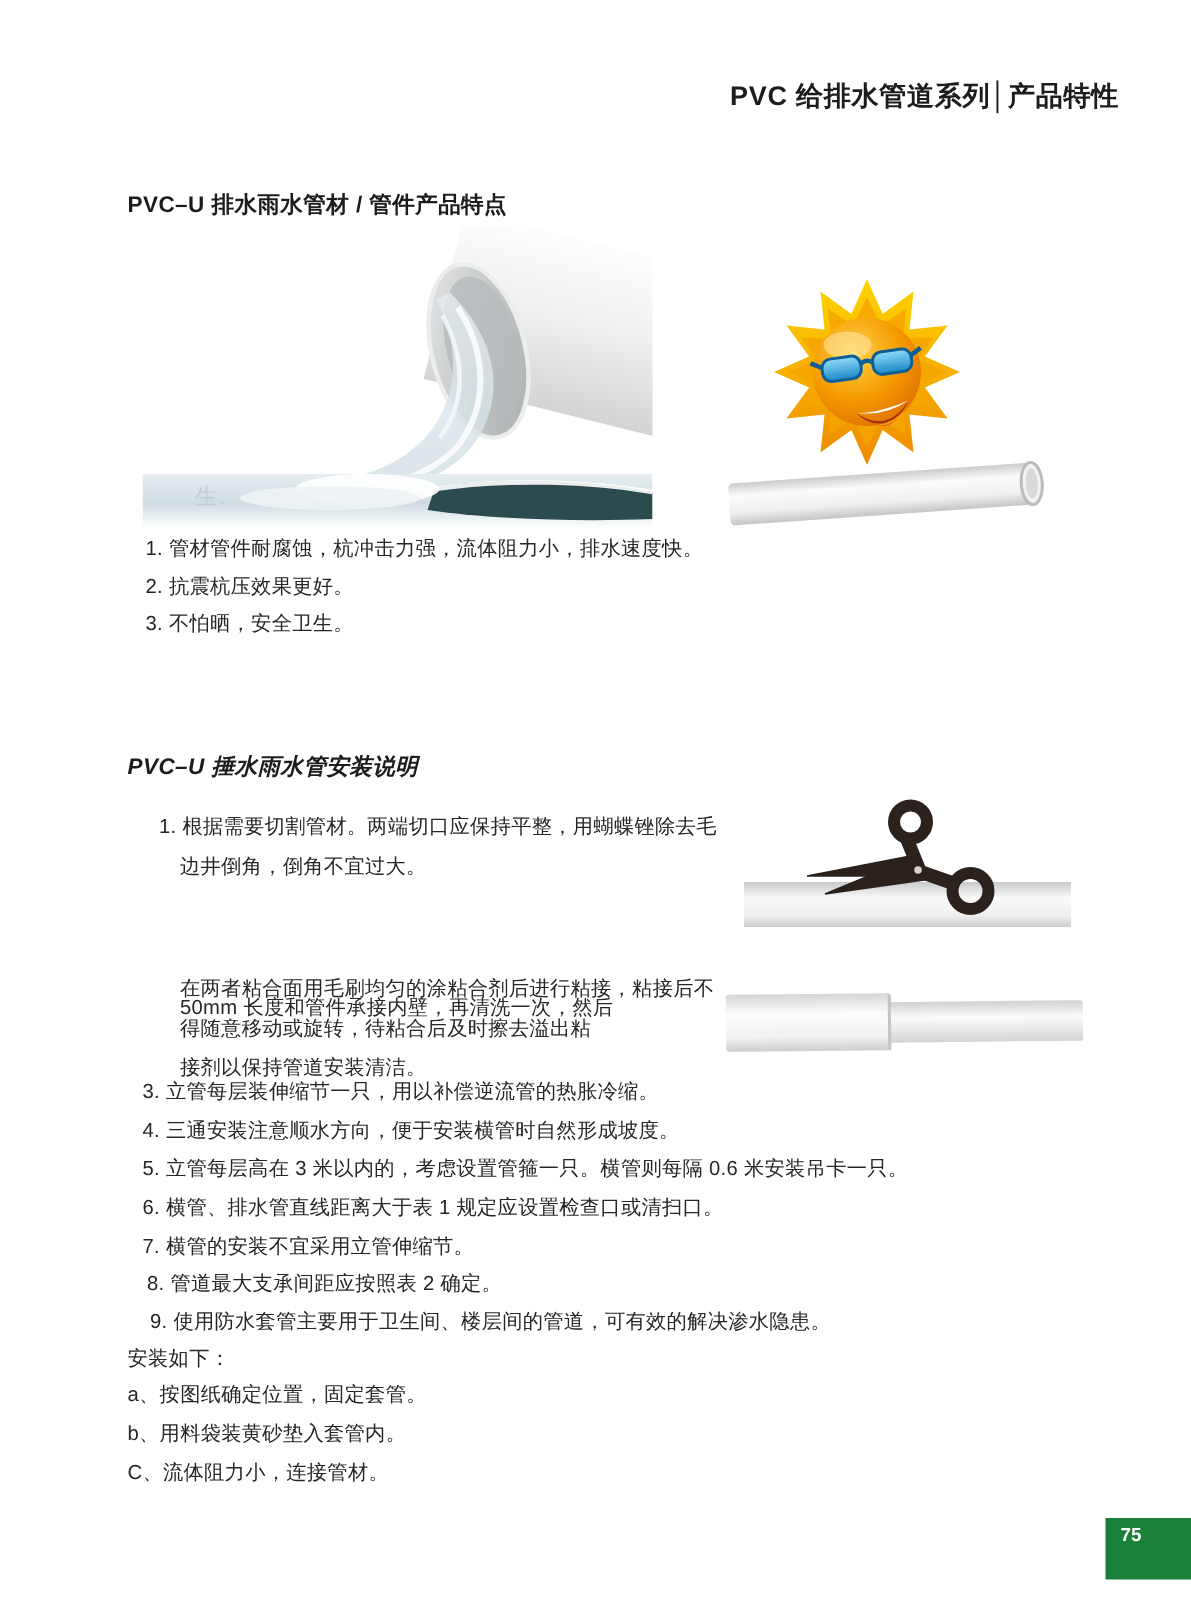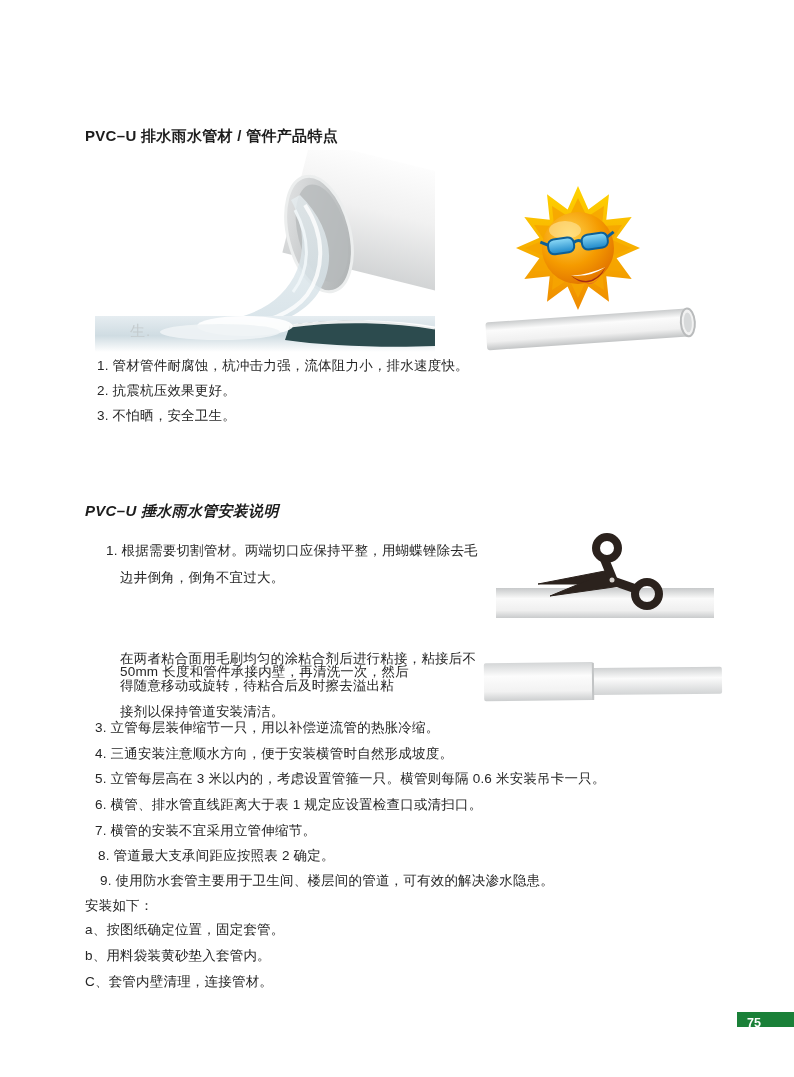--- a/index.html
+++ b/index.html
@@ -24,31 +24,32 @@
     font-size:15px; font-weight:700; color:#1c1c1c;
     letter-spacing:0.3px;
   }
   .body-text {
     font-size:13.5px; color:#262626; letter-spacing:0.2px;
   }
   .watermark {
     font-size:15px; color:#c4cbce; letter-spacing:1px;
   }
   .page-badge {
-    left:737px; top:1012px; width:57px; height:15px;
+    left:737px; top:1012px; width:57px; height:41px;
     line-height:23px; padding-left:10px;
     color:#ffffff; font-size:12.5px; font-weight:700;
   }
   svg { display:block; }
 </style>
 </head>
 <body>
 
 <div class="page">
 
+  <div class="abs doc-header">PVC 给排水管道系列│产品特性</div>
 
   <div class="abs section-title" style="left:85px; top:127px;">PVC–U 排水雨水管材 / 管件产品特点</div>
 
   <div class="abs" style="left:95px; top:150px;">
     <svg width="340" height="208" viewBox="0 0 340 208">
       <defs>
         <linearGradient id="pipeBody" x1="0" y1="0" x2="0" y2="1">
           <stop offset="0" stop-color="#fdfdfd"></stop>
           <stop offset="0.45" stop-color="#f1f1f1"></stop>
           <stop offset="1" stop-color="#d2d4d5"></stop>
@@ -166,21 +167,21 @@
   <div class="abs body-text" style="left:95px;  top:745px;">4. 三通安装注意顺水方向，便于安装横管时自然形成坡度。</div>
   <div class="abs body-text" style="left:95px;  top:770px;">5. 立管每层高在 3 米以内的，考虑设置管箍一只。横管则每隔 0.6 米安装吊卡一只。</div>
   <div class="abs body-text" style="left:95px;  top:796px;">6. 横管、排水管直线距离大于表 1 规定应设置检查口或清扫口。</div>
   <div class="abs body-text" style="left:95px;  top:822px;">7. 横管的安装不宜采用立管伸缩节。</div>
   <div class="abs body-text" style="left:98px;  top:847px;">8. 管道最大支承间距应按照表 2 确定。</div>
   <div class="abs body-text" style="left:100px; top:872px;">9. 使用防水套管主要用于卫生间、楼层间的管道，可有效的解决渗水隐患。</div>
 
   <div class="abs body-text" style="left:85px; top:897px;">安装如下：</div>
   <div class="abs body-text" style="left:85px; top:921px;">a、按图纸确定位置，固定套管。</div>
   <div class="abs body-text" style="left:85px; top:947px;">b、用料袋装黄砂垫入套管内。</div>
-  <div class="abs body-text" style="left:85px; top:973px;">C、套管内壁清理，连接管材。</div>
+  <div class="abs body-text" style="left:85px; top:973px;">C、流体阻力小，连接管材。</div>
 
   <div class="abs" style="left:494px; top:532px;">
     <svg width="222" height="96" viewBox="0 0 222 96">
       <defs>
         <linearGradient id="cutpipe" x1="0" y1="0" x2="0" y2="1">
           <stop offset="0" stop-color="#c7c9ca"></stop>
           <stop offset="0.35" stop-color="#fafafa"></stop>
           <stop offset="0.75" stop-color="#efefef"></stop>
           <stop offset="1" stop-color="#c9cbcc"></stop>
         </linearGradient>

